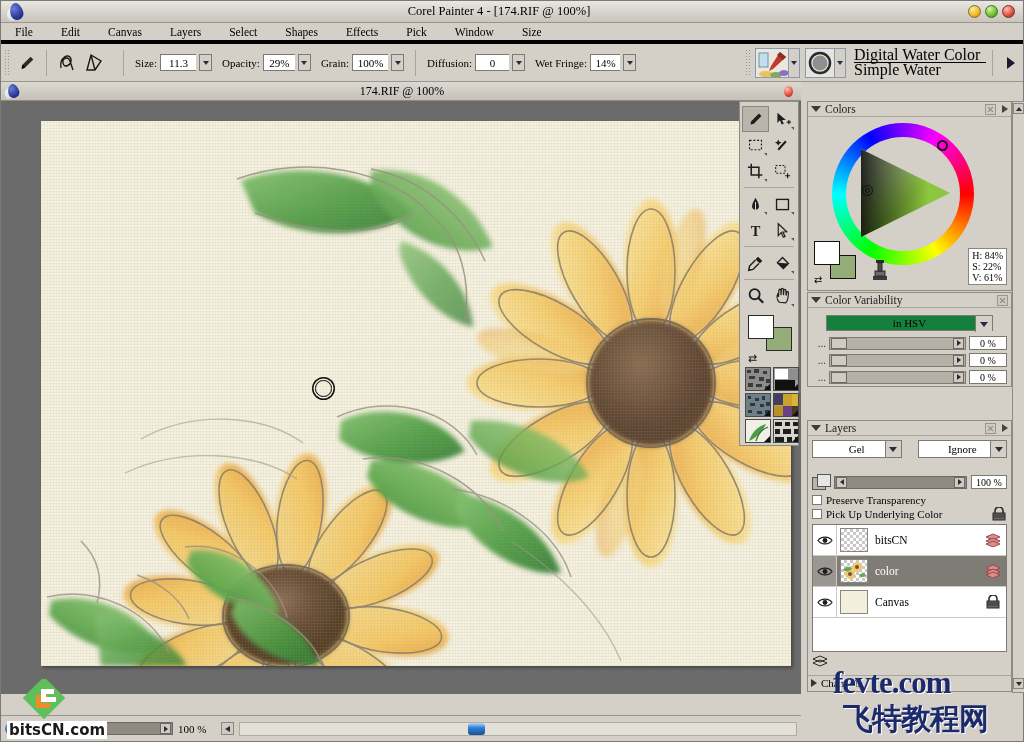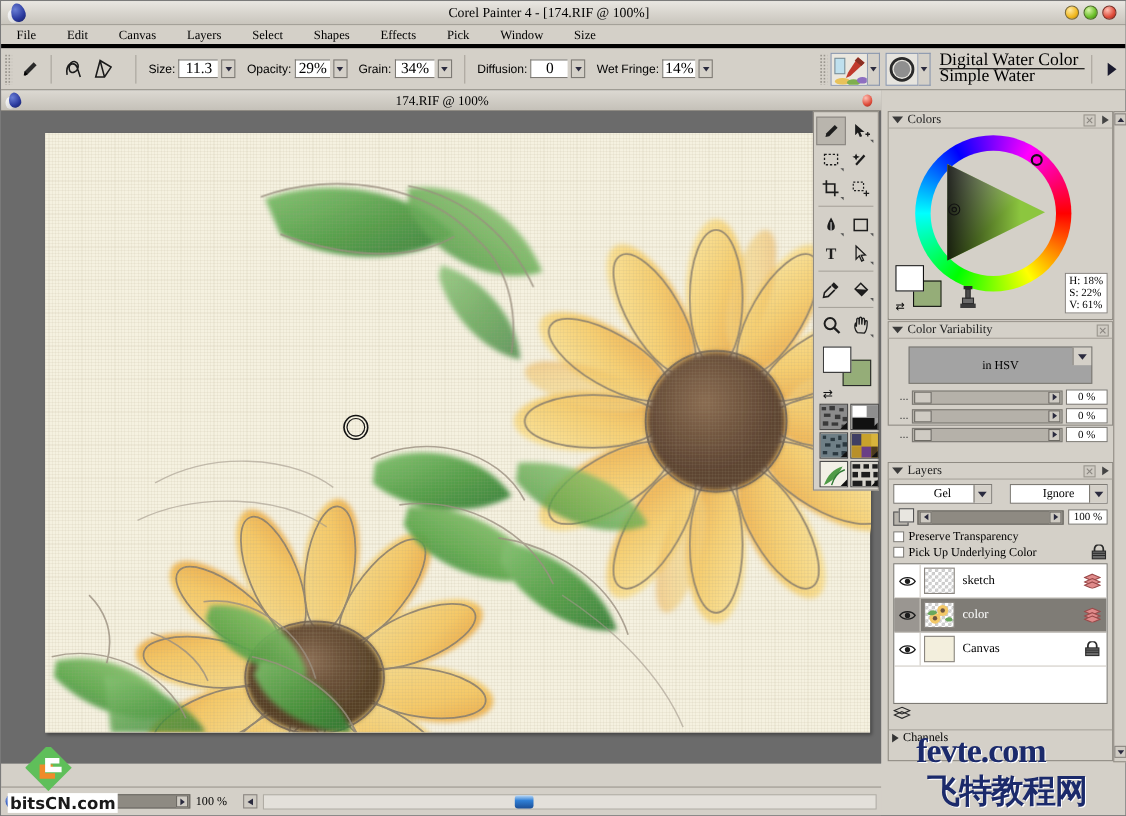--- a/index.html
+++ b/index.html
@@ -70,26 +70,26 @@
   .grip { width: 7px; height: 28px; margin: 0 3px;
     background-image: radial-gradient(#9a968e 38%, transparent 40%);
     background-size: 3px 3px; }
   .vsep { width: 1px; height: 26px; background: #a8a49c; margin: 0 6px; }
   .tool-icon-btn {
     width: 26px; height: 26px; display: flex; align-items: center; justify-content: center;
   }
   .brushglyph { width:18px;height:18px; }
   .stroke-preview { display: flex; gap: 2px; align-items: center; padding: 0 4px; }
   .field-group { display: flex; align-items: center; gap: 3px; margin: 0 5px; }
-  .field-label { font-size: 11px; color: #000; font-family: Liberation Sans, sans-serif;}
+  .field-label { font-size: 11px; color: #000; font-family: Liberation Serif, serif;}
   .numbox {
     height: 17px; background: #fff; border: 1px solid #7d7a74;
     border-right: none;
     display: flex; align-items: center; justify-content: center;
-    font-size: 14px; color: #000; padding: 0 3px;
+    font-size: 11px; color: #000; padding: 0 3px;
     font-family: "Liberation Serif", serif;
   }
   .spin {
     width: 13px; height: 17px; background: #d4d0c8;
     border: 1px solid #7d7a74;
     display: flex; align-items: center; justify-content: center;
   }
   .spin i {
     width: 0;height: 0;border-left: 3px solid transparent;border-right: 3px solid transparent;
     border-top: 4px solid #2a2a3e;
@@ -240,21 +240,21 @@
   .cs-swap{position:absolute;left:0;bottom:-2px;font-size:10px;z-index:3;}
   .clone-icon { position:absolute; left:62px; bottom:8px; width:20px;height:22px;}
   .hsv-box {
     position:absolute; right:4px; bottom:4px; background:#fff; border:1px solid #8a8680;
     padding: 1px 3px; font-size:10px; line-height:11px; font-family:"Liberation Serif",serif;
   }
 
   #colorvar-palette { top: 291px; width: 205px; height: 95px; }
   .cv-body { padding: 5px 4px 3px 4px; }
   .cv-select {
-    height: 34px; margin: 2px 14px 5px 14px; background:#a3a3a3; border:1px solid #7d7a74;
+    height: 16px; margin: 2px 14px 5px 14px; background:#15803d; border:1px solid #7d7a74;
     display:flex; align-items:center; justify-content:center; position:relative;
     font-size:11px; font-family:"Liberation Serif",serif;
   }
   .cv-select .dd {
     position:absolute; right:0; top:0; width:17px;height:16px;background:#d4d0c8;
     border-left:1px solid #7d7a74; display:flex;align-items:center;justify-content:center;
   }
   .cv-select .dd i{width:0;height:0;border-left:4px solid transparent;border-right:4px solid transparent;
     border-top:5px solid #2a2a3e;}
   .cv-row { display:flex; align-items:center; gap:3px; margin-bottom: 3px; }
@@ -264,21 +264,21 @@
   }
   .cv-knob { position:absolute; left:1px; top:0px; width:16px; height:11px; background:#cfcbc3; border:1px solid #6d6a64;}
   .cv-end { position:absolute; right:1px; top:0px; width:11px;height:11px;background:#cfcbc3;border:1px solid #6d6a64;
     display:flex;align-items:center;justify-content:center;}
   .cv-end i{width:0;height:0;border-top:3px solid transparent;border-bottom:3px solid transparent;border-left:4px solid #2a2a3e;}
   .cv-val { width: 38px; height:14px; background:#fff; border:1px solid #7d7a74;
     display:flex;align-items:center;justify-content:center;font-size:10px;font-family:"Liberation Serif",serif;}
 
   #layers-palette { top: 419px; width: 205px; height: 272px; }
   .lay-body { padding: 4px; }
-  .lay-selects { display:flex; gap: 16px; margin-bottom: 4px; }
+  .lay-selects { display:flex; gap: 16px; margin-bottom: 16px; }
   .lay-select {
     flex:1; height:18px; background:#fff;border:1px solid #7d7a74; position:relative;
     display:flex;align-items:center;justify-content:center;font-size:11px;font-family:"Liberation Serif",serif;
   }
   .lay-select .dd{position:absolute;right:0;top:0;width:16px;height:16px;background:#d4d0c8;
     border-left:1px solid #7d7a74;display:flex;align-items:center;justify-content:center;}
   .lay-select .dd i{width:0;height:0;border-left:4px solid transparent;border-right:4px solid transparent;
     border-top:5px solid #2a2a3e;}
   .lay-opacity { display:flex; align-items:center; gap:4px; margin-bottom:3px;}
   .lay-sq { width:18px;height:16px;position:relative;}
@@ -412,21 +412,21 @@
     <div class="field-group">
       <span class="field-label">Opacity:</span>
       <div class="numbox" style="width:32px">29%</div>
       <div class="spin">
           <i></i>
         </div>
     </div>
 
     <div class="field-group">
       <span class="field-label">Grain:</span>
-      <div class="numbox" style="width:36px">34%</div>
+      <div class="numbox" style="width:36px">100%</div>
       <div class="spin">
           <i></i>
         </div>
     </div>
 
     <div class="vsep"></div>
 
     <div class="field-group">
       <span class="field-label">Diffusion:</span>
       <div class="numbox" style="width:34px">0</div>
@@ -877,21 +877,21 @@
       </div>
       <div class="clone-icon">
         <svg width="20" height="22" viewBox="0 0 20 22">
           <rect x="3" y="17" width="14" height="4" fill="#3a3a3a"></rect>
           <rect x="5" y="12" width="10" height="5" fill="#6a6a6a" stroke="#2a2a2a"></rect>
           <rect x="8" y="4" width="4" height="8" fill="#4a4a4a" stroke="#2a2a2a"></rect>
           <rect x="6" y="1" width="8" height="3" fill="#2a2a2a"></rect>
         </svg>
       </div>
       <div class="hsv-box">
-        <div>H: 18%</div>
+        <div>H: 84%</div>
         <div>S: 22%</div>
         <div>V: 61%</div>
       </div>
     </div>
   </div>
 
   <div class="palette" id="colorvar-palette">
     <div class="pal-head">
       <div class="pal-tri"></div>
       <div class="pal-title">Color Variability</div>
@@ -992,21 +992,21 @@
       <div class="lay-list">
 
         <div class="lay-row">
           <div class="eye-cell">
             <svg width="16" height="11" viewBox="0 0 16 11">
               <path d="M1 5.5 C4 1, 12 1, 15 5.5 C12 10, 4 10, 1 5.5 Z" fill="none" stroke="#1d1d1d" stroke-width="1.2"></path>
               <circle cx="8" cy="5.5" r="2.4" fill="#1d1d1d"></circle>
             </svg>
           </div>
           <div class="lay-thumb" style="background-image:linear-gradient(45deg,#c9c9c9 25%,transparent 25%,transparent 75%,#c9c9c9 75%),linear-gradient(45deg,#c9c9c9 25%,#fff 25%,#fff 75%,#c9c9c9 75%);background-size:6px 6px;background-position:0 0,3px 3px;"></div>
-          <div class="lay-name">sketch</div>
+          <div class="lay-name">bitsCN</div>
           <span class="lay-kind">
             <svg width="16" height="14" viewBox="0 0 16 14">
               <path d="M8 1 L15 4 L8 7 L1 4 Z" fill="#e08b8b" stroke="#9a4a4a"></path>
               <path d="M8 5 L15 8 L8 11 L1 8 Z" fill="#e08b8b" stroke="#9a4a4a"></path>
               <path d="M8 8 L15 11 L8 14 L1 11 Z" fill="#e08b8b" stroke="#9a4a4a"></path>
             </svg>
           </span>
         </div>
 
         <div class="lay-row sel">

